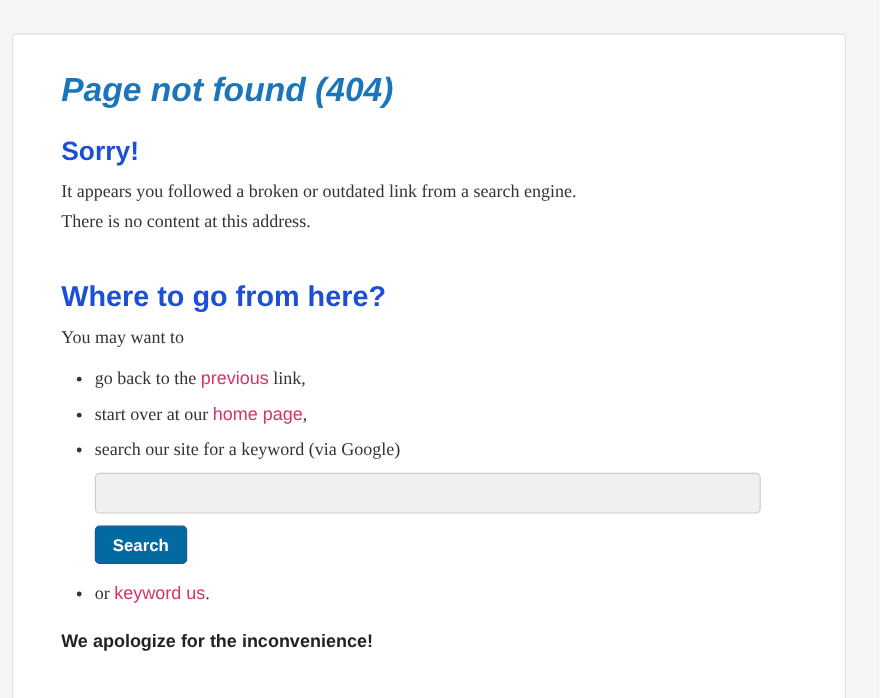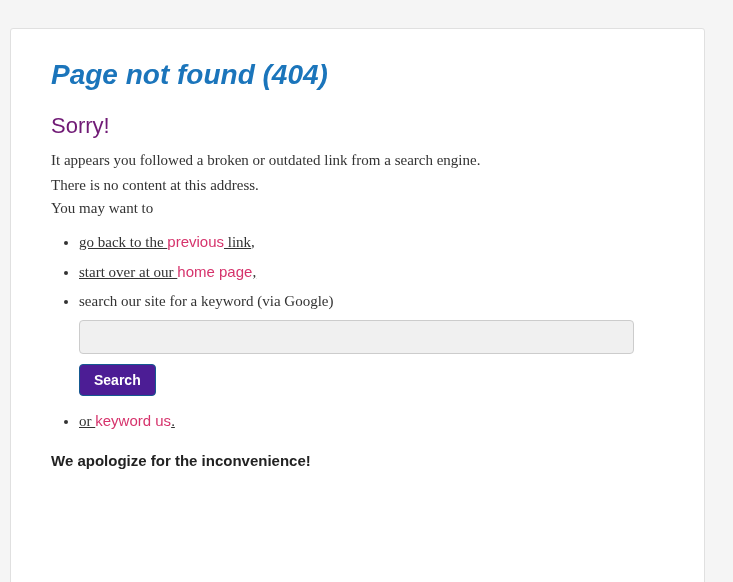--- a/index.html
+++ b/index.html
@@ -26,23 +26,23 @@
     h1 {
       font-family: "Segoe UI", "Helvetica Neue", Arial, sans-serif;
       font-style: italic;
       font-weight: 600;
       font-size: 28px;
       color: #1b75bb;
       margin-bottom: 22px;
     }
     h2 {
       font-family: "Segoe UI", "Helvetica Neue", Arial, sans-serif;
-      font-weight: 400;
+      font-weight: 700;
       font-size: 22px;
-      color: #701a75;
+      color: #1d4ed8;
       margin-bottom: 10px;
     }
     h2.where {
       margin-top: 36px;
       margin-bottom: 12px;
       font-size: 24px;
     }
     p.lead {
       line-height: 1.55;
       margin-bottom: 2px;
@@ -73,53 +73,53 @@
       width: 555px;
       height: 34px;
       background: #f0f0f0;
       border: 1px solid #ccc;
       border-radius: 4px;
       padding: 0 8px;
       font-size: 14px;
       margin-bottom: 10px;
     }
     button.search-btn {
-      background: #4c1d95;
+      background: #0369a1;
       border: 1px solid #155a91;
       color: #fff;
       font-family: "Segoe UI", "Helvetica Neue", Arial, sans-serif;
       font-weight: 600;
       font-size: 14px;
       padding: 7px 14px;
       border-radius: 4px;
       cursor: pointer;
     }
     .apology {
       font-family: "Segoe UI", "Helvetica Neue", Arial, sans-serif;
       font-weight: 700;
       font-size: 15px;
       color: #222;
       margin-top: 20px;
     }
     .li-inner {
       display: inline;
-      text-decoration: underline;
     }
   </style>
 </head>
 <body>
 
 <div class="card">
 
   <h1>Page not found (404)</h1>
 
   <h2>Sorry!</h2>
   <p class="lead">It appears you followed a broken or outdated link from a search engine.</p>
   <p class="lead">There is no content at this address.</p>
 
+  <h2 class="where">Where to go from here?</h2>
   <p class="intro">You may want to</p>
 
   <ul>
     <li>
       <span class="li-inner">go back to the </span><a href="#" class="link">previous</a><span class="li-inner"> link,</span>
     </li>
     <li>
       <span class="li-inner">start over at our </span><a href="#" class="link">home page</a><span class="li-inner">,</span>
     </li>
     <li>

